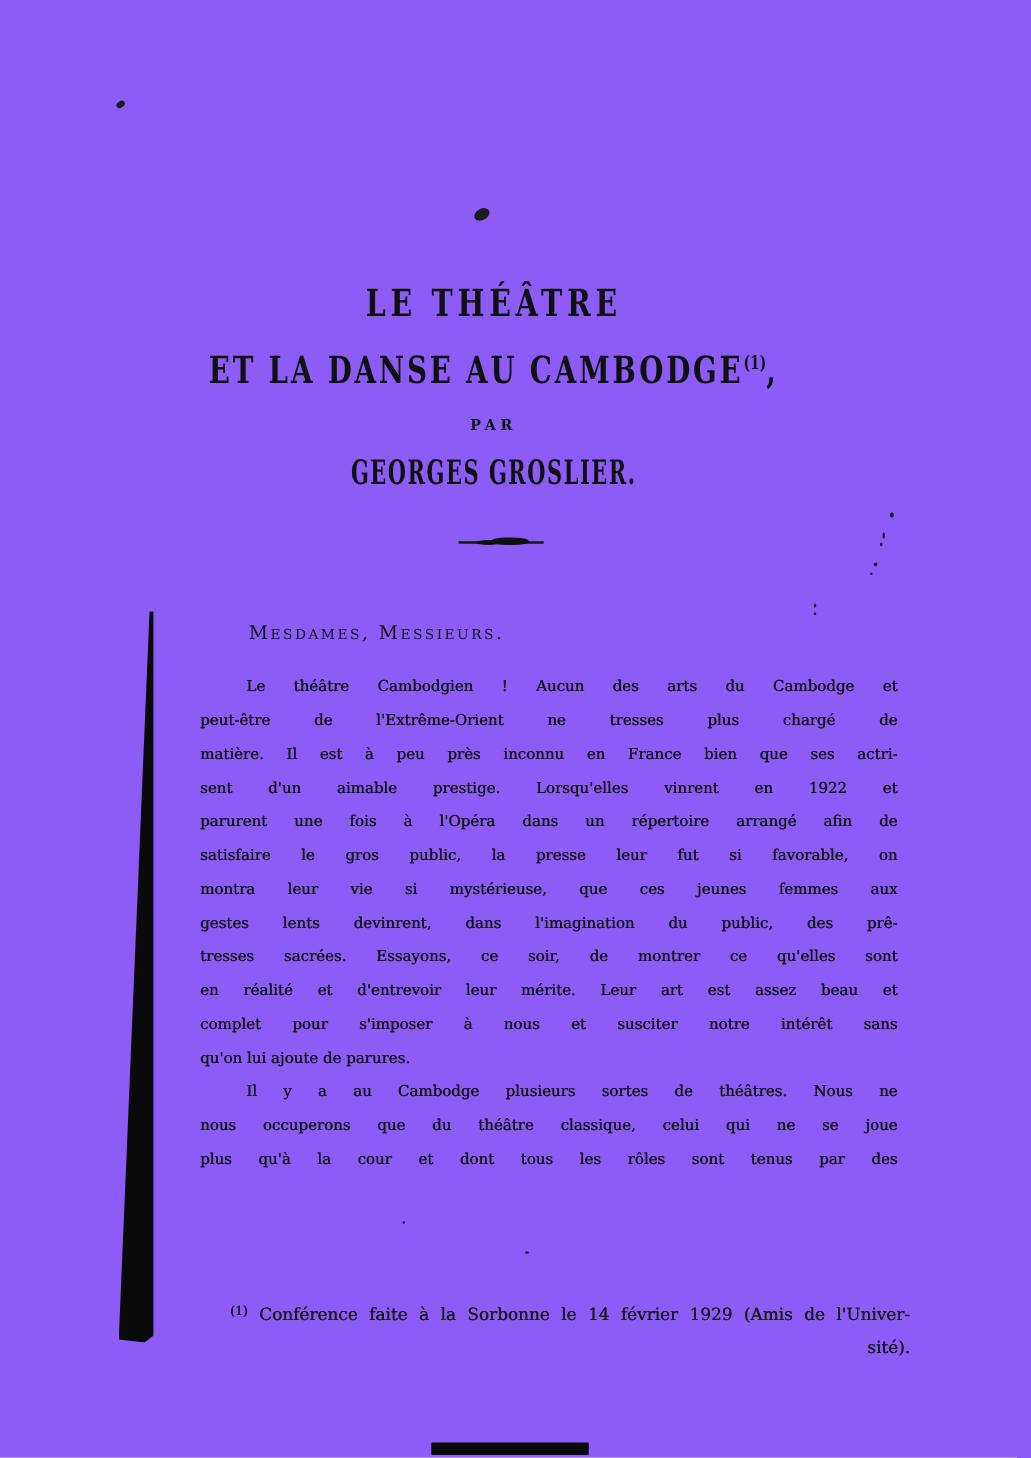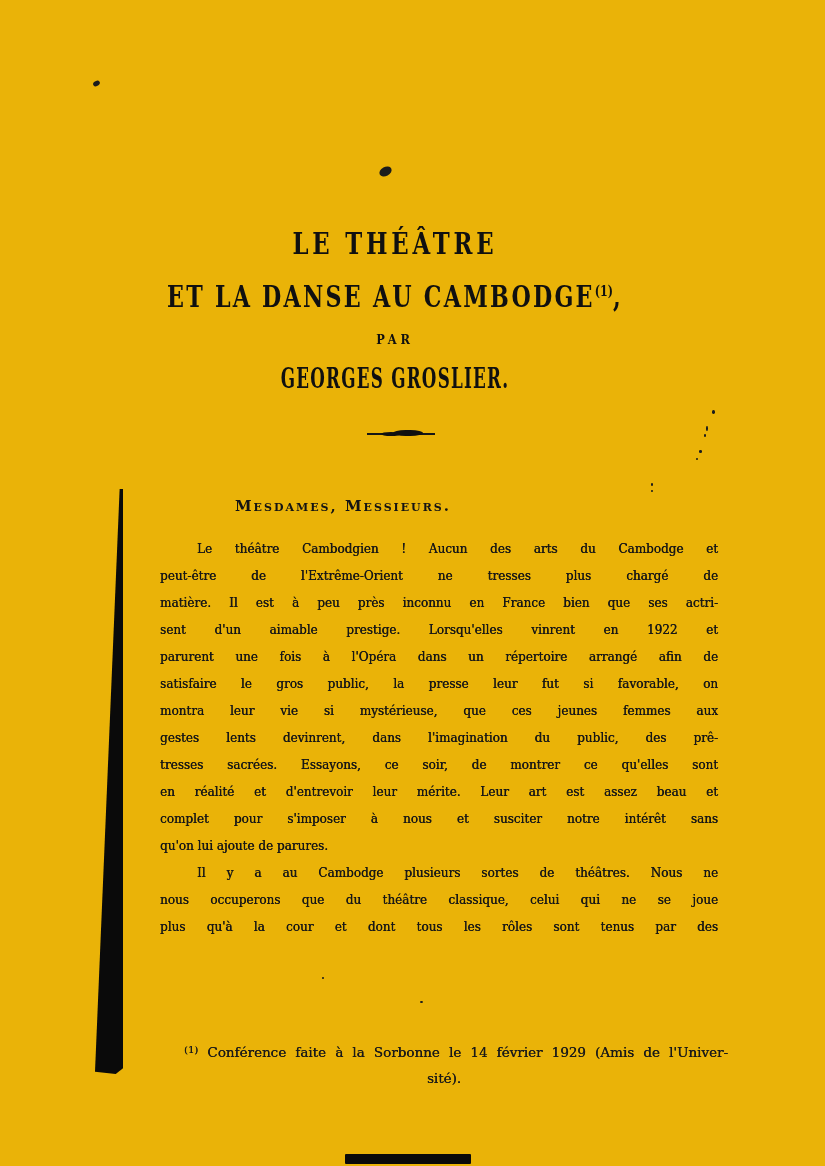--- a/index.html
+++ b/index.html
@@ -1,19 +1,19 @@
 <!DOCTYPE html>
 <html><head>
 <meta charset="utf-8">
 <style>
   html,body{margin:0;padding:0;}
   body{width:825px;height:1166px;overflow:hidden;background:#ffffff;}
   .page{
     position:relative;width:825px;height:1166px;
-    background:#eab308;
+    background:#8b5cf6;
     font-family:"DejaVu Serif","Liberation Serif",serif;
     color:#161616;
   }
   
   .left-bar{
     position:absolute;left:95px;top:489px;width:28px;height:585px;
     background:#0a0a0a;
     clip-path:polygon(88% 0,100% 0,100% 99%,74% 100%,0 99.6%);
   }
   .bottom-bar{
@@ -43,40 +43,40 @@
   .byline{top:333px;font-size:12px;letter-spacing:4px;transform:translateX(-50%) scaleX(0.95);}
   .author{top:363px;font-size:27px;letter-spacing:2px;transform:translateX(-50%) scaleX(0.62);}
   
   .divider{position:absolute;left:367px;top:428px;width:68px;height:10px;}
   .divider .rule{position:absolute;left:0;top:5px;width:68px;height:2px;background:#161616;}
   .divider .blob{position:absolute;left:26px;top:2px;width:30px;height:6px;background:#101010;border-radius:50%/60%;}
   .divider .blob2{position:absolute;left:14px;top:4px;width:20px;height:4px;background:#101010;border-radius:50%;}
   
   .salutation{
     position:absolute;left:199px;top:497px;
-    font-size:15px;font-weight:bold;font-variant:small-caps;
-    letter-spacing:2px;color:#141414;margin-left:36px;
+    font-size:15px;font-weight:normal;font-variant:small-caps;
+    letter-spacing:2px;color:#141414;
   }
   .bodycol{
     position:absolute;left:160px;top:536px;width:558px;
     font-size:12px;line-height:27px;color:#171717;
     text-shadow:0.35px 0 0 #171717;
   }
   .bline{text-align:justify;text-align-last:justify;height:27px;white-space:nowrap;}
   .bline.ind{text-indent:37px;}
   .bline.end{text-align-last:left;}
   
   .footnote{
     position:absolute;left:160px;top:1002px;width:568px;
     font-size:13.5px;line-height:26px;color:#1a1a1a;
     text-shadow:0.3px 0 0 #1a1a1a;
   }
   .fn1{text-align:justify;text-align-last:justify;white-space:nowrap;text-indent:24px;margin-top:35px;}
   .fn1 .fnmark{font-size:10px;vertical-align:4px;}
-  .fn2{text-align:center;}
+  .fn2{text-align:right;}
 </style>
 </head>
 <body>
 
 <div class="page">
 
   <div class="left-bar"></div>
   <div class="bottom-bar"></div>
   <div class="speck sp1"></div>
   <div class="speck sp2"></div>

